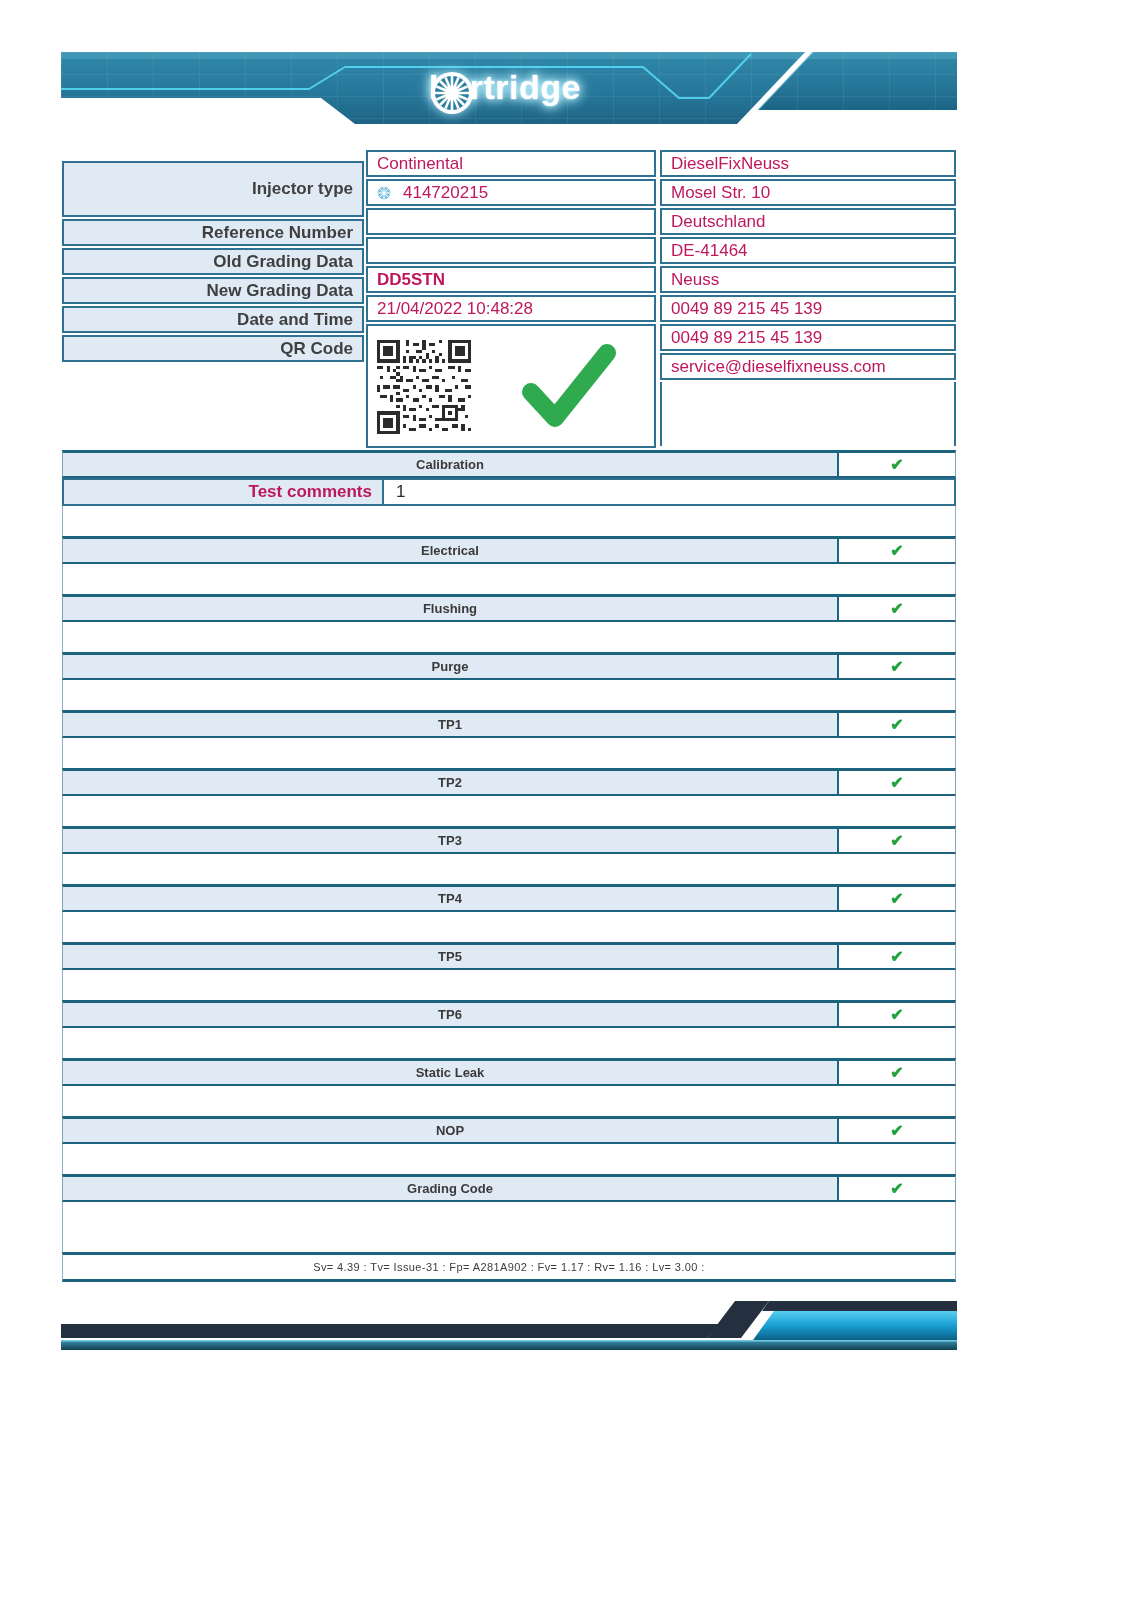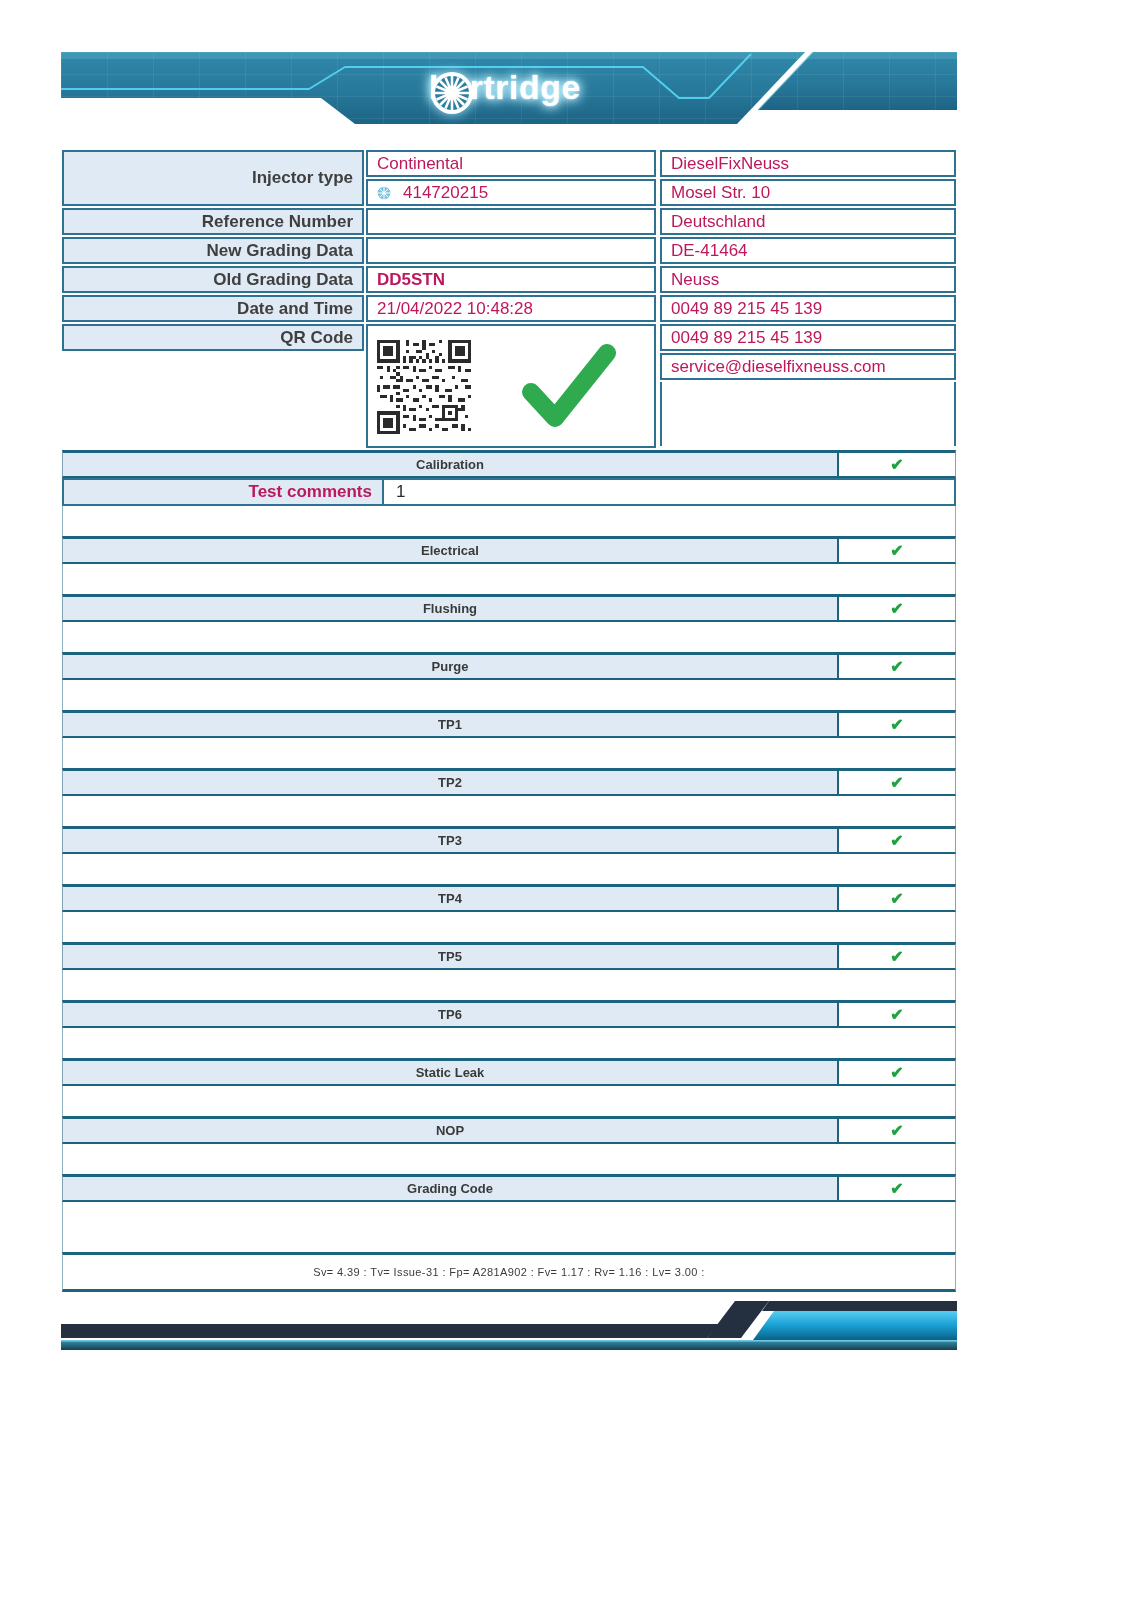--- a/index.html
+++ b/index.html
@@ -16,21 +16,21 @@
 
   
   .info{position:absolute;left:62px;top:150px;width:894px;height:300px;}
   .col{position:absolute;top:0;}
   .col-labels{left:0;width:302px;}
   .col-values{left:304px;width:290px;}
   .col-company{left:598px;width:296px;}
   .cell{box-sizing:border-box;height:27px;margin-bottom:2px;border:2px solid #2e7191;background:#fff;
         display:flex;align-items:center;padding:0 9px;font-size:17px;color:#be185d;white-space:nowrap;}
   .lbl{background:#dfeaf4;justify-content:flex-end;font-weight:bold;color:#3f3f3f;}
-  .lbl-tall{height:56px;}
+  .lbl-tall{height:56px;margin-top:11px;}
   .bold{font-weight:bold;}
   .qr-cell{height:124px;align-items:flex-start;padding-top:14px;gap:44px;}
   .mini-wheel{margin-right:12px;flex:0 0 auto;}
   .company-ext{box-sizing:border-box;height:64px;border-left:2px solid #2e7191;border-right:2px solid #2e7191;}
 
   
   .tests{position:absolute;left:62px;top:450px;width:894px;}
   .sec{box-sizing:border-box;display:flex;height:28px;background:#fff;
        border-top:3px solid #1c637e;border-bottom:2px solid #1c637e;
        border-left:1px solid #7fa3b4;border-right:1px solid #7fa3b4;}
@@ -39,21 +39,21 @@
   .sec-check{width:116px;border-left:2px solid #1c637e;background:#fff;
        display:flex;align-items:center;justify-content:center;}
   .check{color:#22a23e;font-size:16px;font-weight:bold;line-height:1;}
   .gap{height:30px;background:#fff;border-left:1px solid #8fb0bf;border-right:1px solid #8fb0bf;}
   .comments{box-sizing:border-box;display:flex;height:28px;border:2px solid #2e7191;background:#fff;}
   .comments-label{width:320px;background:#dfeaf4;border-right:2px solid #2e7191;box-sizing:border-box;
        display:flex;align-items:center;justify-content:flex-end;padding-right:10px;
        font-weight:bold;font-size:17px;color:#be185d;}
   .comments-value{flex:1;display:flex;align-items:center;padding-left:12px;font-size:17px;color:#2b2b2b;}
   .tall-gap{height:50px;border-left:1px solid #8fb0bf;border-right:1px solid #8fb0bf;}
-  .version{box-sizing:border-box;height:40px;border-top:3px solid #1c637e;border-bottom:3px solid #1c637e;
+  .version{box-sizing:border-box;height:30px;border-top:3px solid #1c637e;border-bottom:3px solid #1c637e;
        border-left:1px solid #8fb0bf;border-right:1px solid #8fb0bf;
        display:flex;align-items:center;justify-content:center;font-size:11px;color:#3c3c3c;letter-spacing:.4px;}
 
   
   .footer-banner{position:absolute;left:61px;top:1300px;width:896px;height:52px;}
 </style>
 </head>
 <body>
 
 <div class="page">
@@ -94,22 +94,22 @@
       </svg>
       <span class="logo-text">hartridge</span>
     </div>
   </div>
 
   <div class="info">
 
     <div class="col col-labels">
       <div class="cell lbl lbl-tall">Injector type</div>
       <div class="cell lbl">Reference Number</div>
+      <div class="cell lbl">Old Grading Data</div>
       <div class="cell lbl">New Grading Data</div>
-      <div class="cell lbl">Old Grading Data</div>
       <div class="cell lbl">Date and Time</div>
       <div class="cell lbl">QR Code</div>
     </div>
 
     <div class="col col-values">
       <div class="cell">Continental</div>
       <div class="cell">
         <svg class="mini-wheel" width="14" height="14" viewBox="0 0 14 14">
           <circle cx="7" cy="7" r="6.3" fill="#7cc5e2"></circle>
           <g stroke="#ffffff" stroke-width="1">

